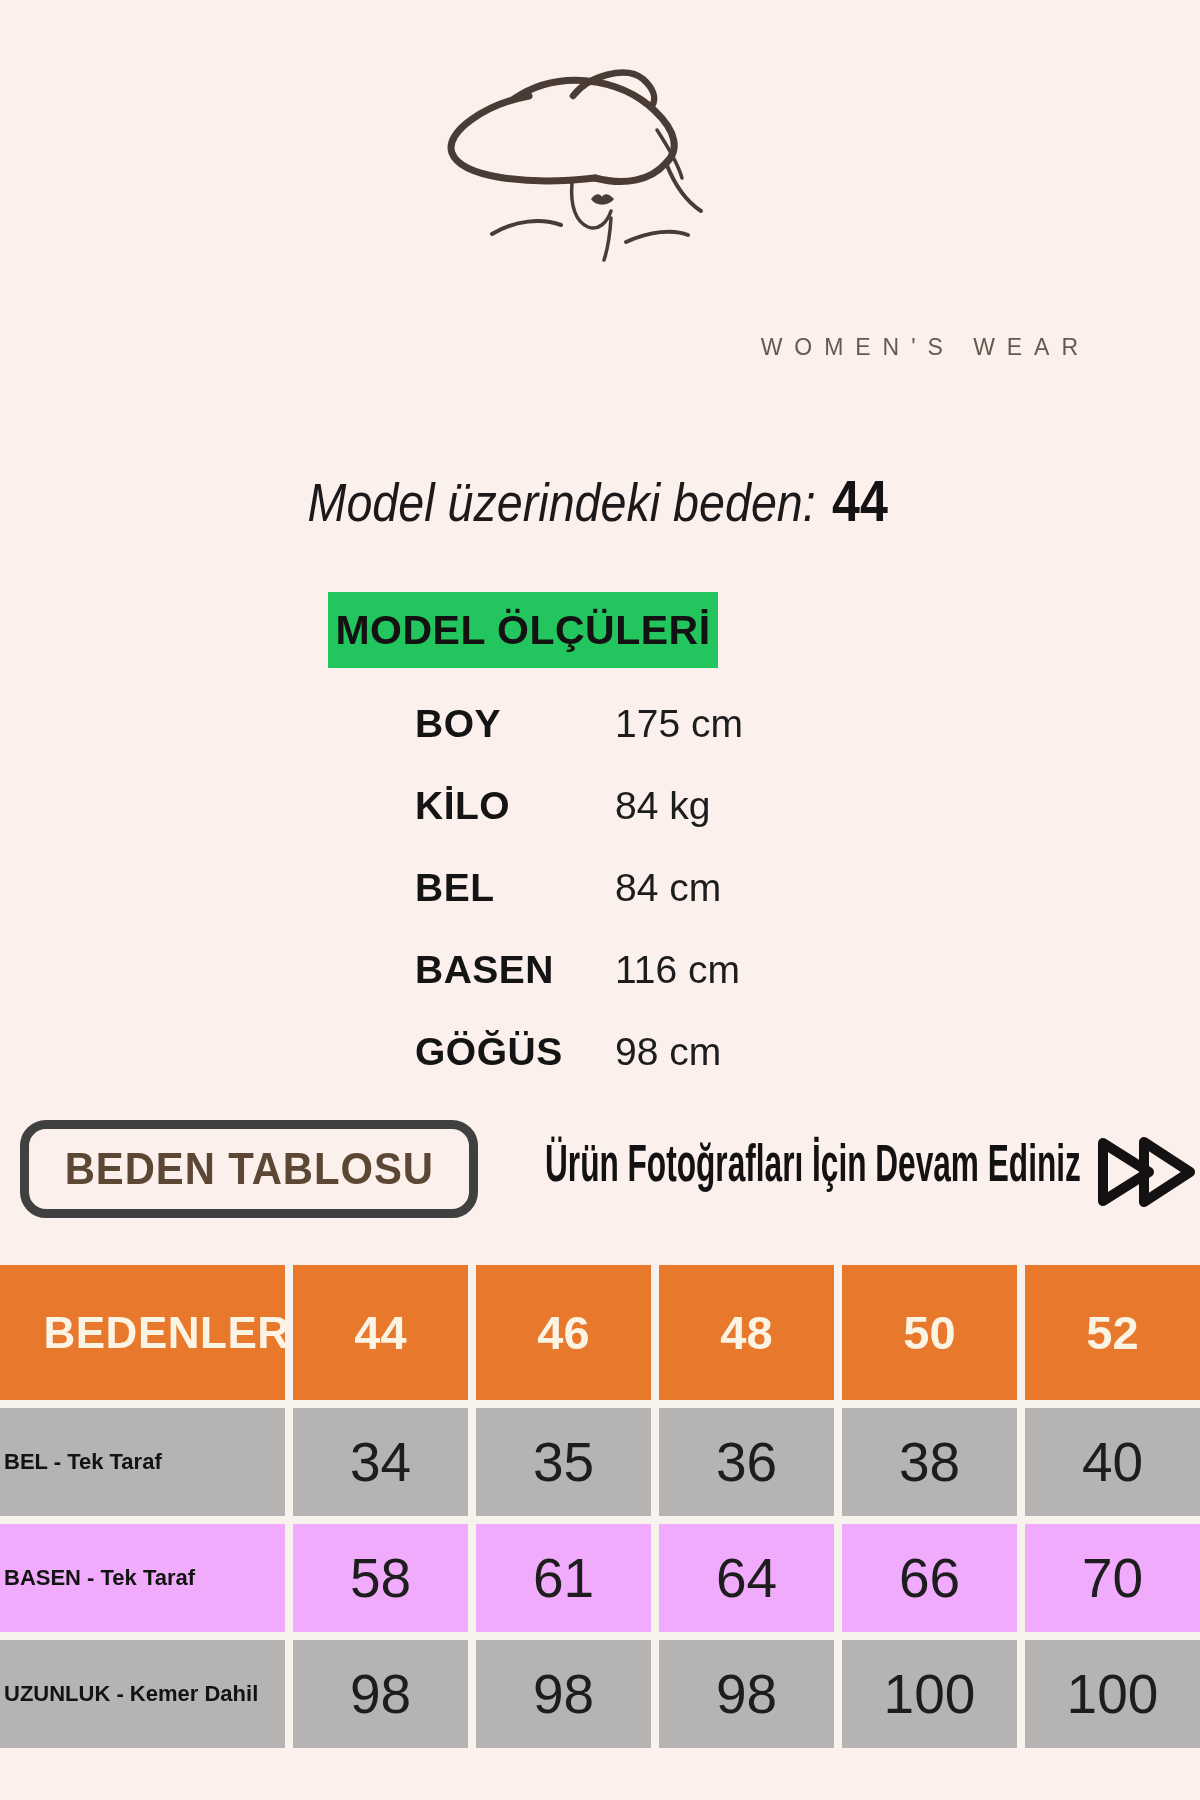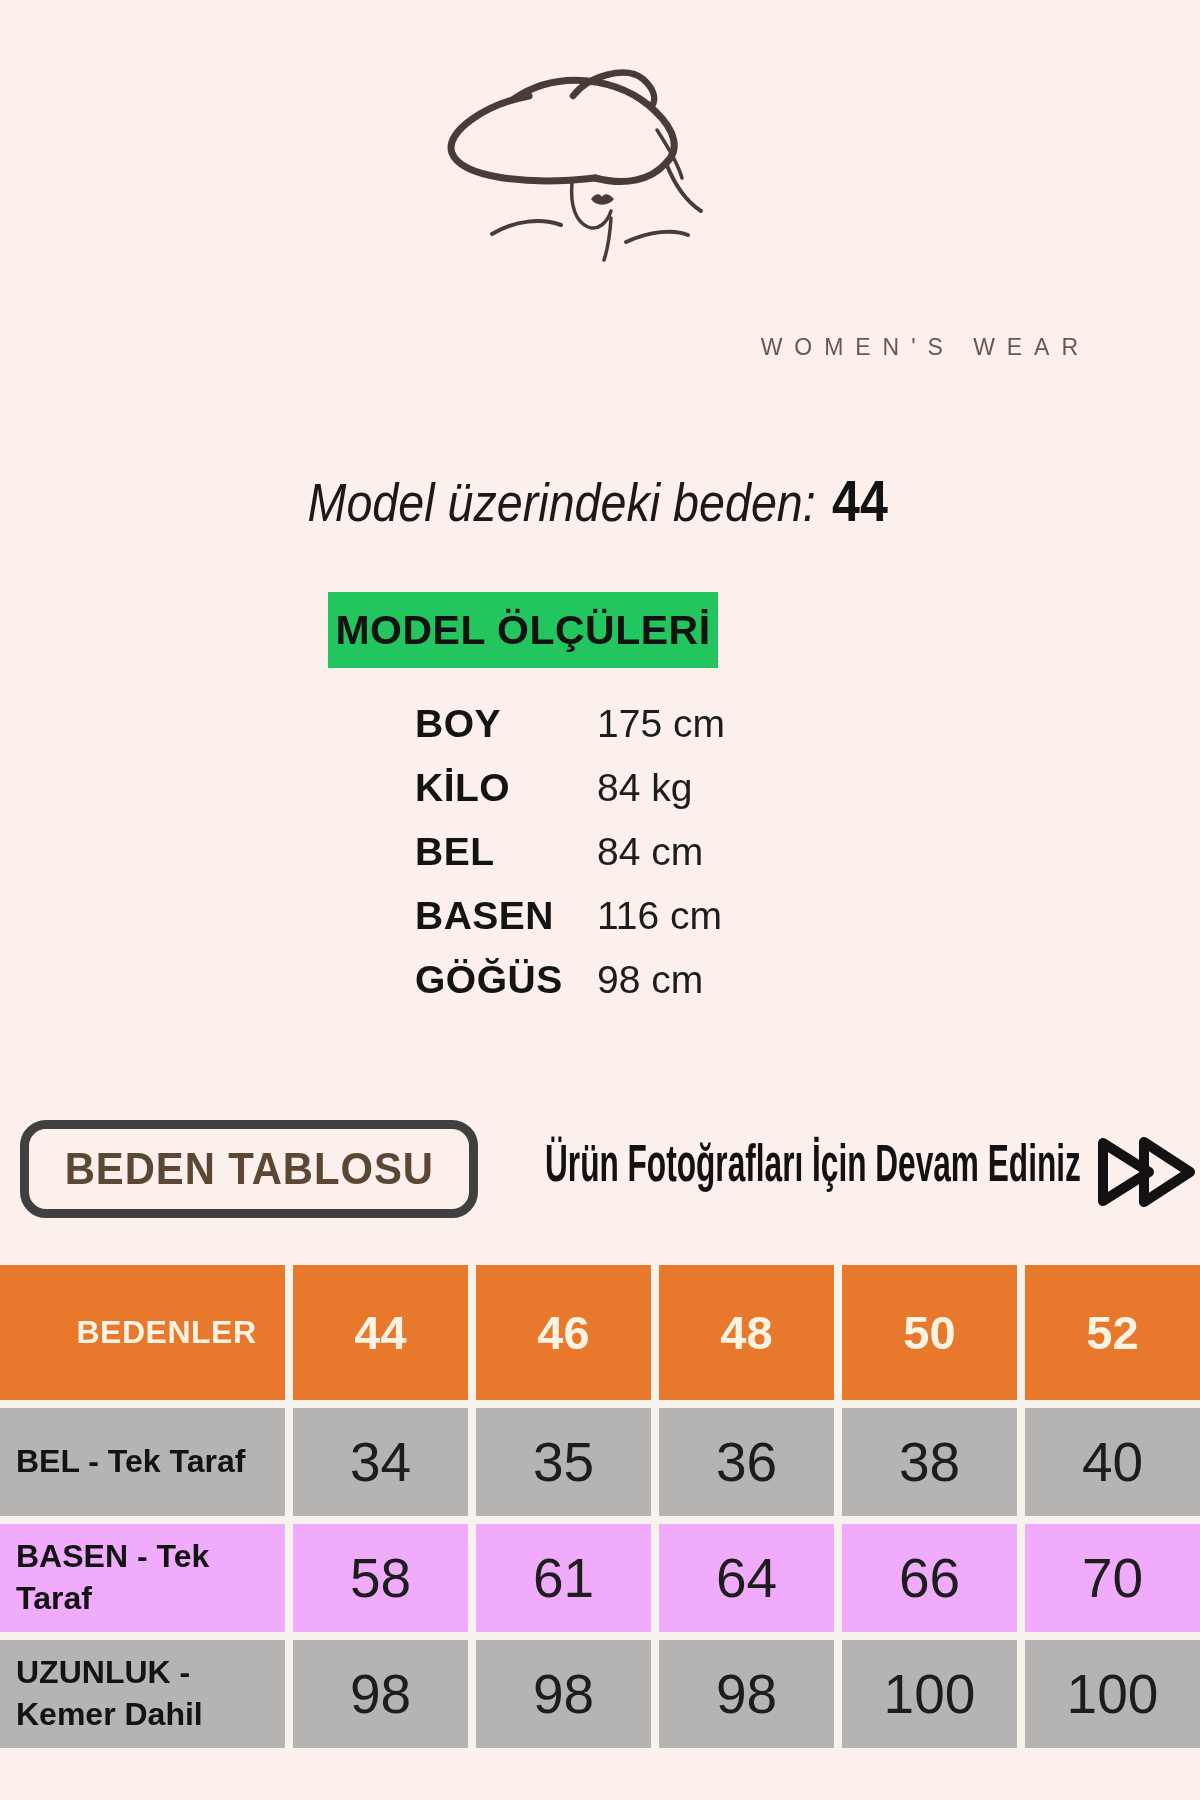--- a/index.html
+++ b/index.html
@@ -26,21 +26,21 @@
   .model-value{font-style:normal;font-weight:700;font-size:57px;color:#141213;margin-left:14px;}
   
   .heading-yellow{
     position:absolute;left:328px;top:592px;width:390px;height:76px;background:#22c55e;
     display:flex;align-items:center;justify-content:center;
     font-weight:700;font-size:41px;color:#121212;letter-spacing:0.5px;white-space:nowrap;
   }
   
   .measurements{
     position:absolute;left:415px;top:692px;
-    display:grid;grid-template-columns:182px auto;grid-auto-rows:64px;align-items:center;
+    display:grid;grid-template-columns:182px auto;grid-auto-rows:64px;align-items:center;gap:18px;
   }
   .m-label{font-weight:700;font-size:39px;color:#141414;letter-spacing:0.5px;}
   .m-value{font-size:39px;color:#1d1d1d;}
   
   .size-title-box{
     position:absolute;left:20px;top:1120px;width:440px;height:80px;
     border:9px solid #404040;border-radius:26px;
     display:flex;align-items:center;justify-content:center;
   }
   .size-title-box span{font-weight:700;font-size:44px;color:#5b4733;letter-spacing:1px;white-space:nowrap;transform:scaleX(0.95);}
@@ -51,22 +51,22 @@
   }
   .ff-icon{position:absolute;left:1094px;top:1126px;width:102px;height:92px;}
   
   .size-table{
     position:absolute;left:0;top:1265px;width:1200px;height:483px;
     display:grid;grid-template-columns:285px 175px 175px 175px 175px 175px;
     grid-template-rows:135px 108px 108px 108px;column-gap:8px;row-gap:8px;
     background:#f8f2ec;
   }
   .th{background:#e8792c;color:#fbf3e3;display:flex;align-items:center;justify-content:center;font-weight:700;font-size:47px;}
-  .th-first{font-size:32px;letter-spacing:0.5px;padding-left:48px;}
-  .td-label{display:flex;align-items:center;padding-left:16px;box-sizing:border-box;font-weight:700;font-size:32px;color:#131313;line-height:1.3;}
+  .th-first{font-size:44px;letter-spacing:0.5px;padding-left:48px;}
+  .td-label{display:flex;align-items:center;padding-left:4px;box-sizing:border-box;font-weight:700;font-size:22px;color:#131313;line-height:1.3;}
   .td{display:flex;align-items:center;justify-content:center;font-size:55px;color:#1d1d1d;}
   .row-dark{background:#b6b4b2;}
   .row-light{background:#f0abfc;}
 </style>
 </head>
 <body>
 
 <div class="page">
 
   <svg class="logo-art" viewBox="0 0 400 260" fill="none" stroke="#4a3c35" stroke-linecap="round">

